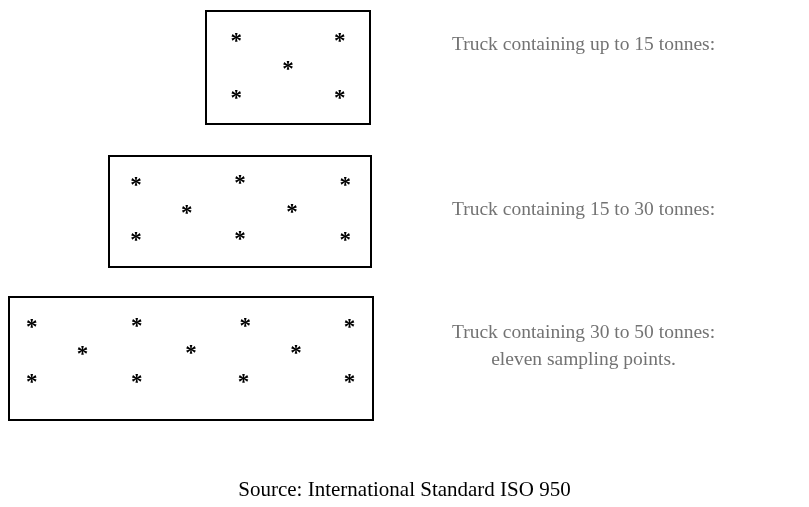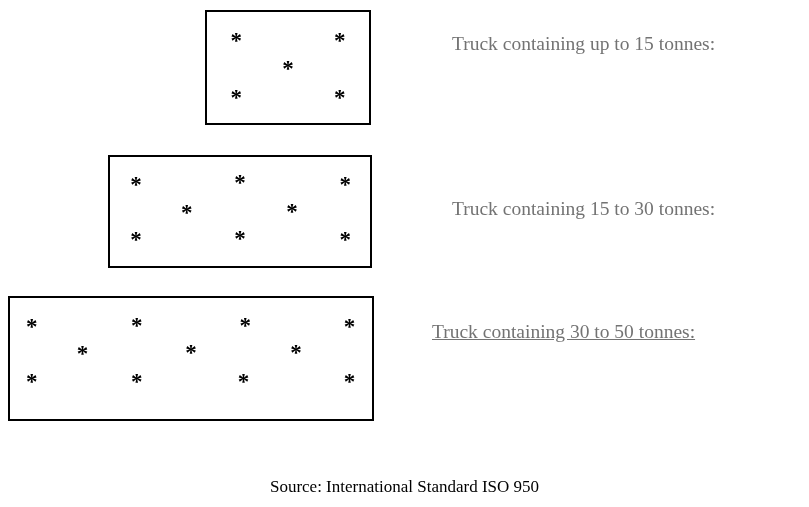--- a/index.html
+++ b/index.html
@@ -37,35 +37,35 @@
     line-height: 27px;
     white-space: nowrap;
     color: #737373;
     text-align: center;
   }
   .source-caption {
     position: absolute;
     left: 0;
     right: 0;
     text-align: center;
-    font-size: 17px;
+    font-size: 21px;
     color: #000000;
   }
 
   
   #rect-1 { left: 205px; top: 10px;  width: 166px; height: 115px; }
   #cap-1  { left: 452px; top: 30px; }
 
   
   #rect-2 { left: 108px; top: 155px; width: 264px; height: 113px; }
   #cap-2  { left: 452px; top: 173px; margin-top: 22px; }
 
   
   #rect-3 { left: 8px;   top: 296px; width: 366px; height: 125px; }
-  #cap-3  { left: 432px; top: 318px; text-decoration: underline; }
+  #cap-3  { left: 452px; top: 318px; }
 
   #source { top: 477px; }
 </style>
 </head>
 <body>
 
 <div class="canvas">
 
   <div class="figure">
     <div id="rect-1" class="truck-rect">
@@ -105,18 +105,19 @@
         <span class="pt" style="left: 20%; top: 47%;">*</span>
         <span class="pt" style="left: 50%; top: 46%;">*</span>
         <span class="pt" style="left: 79%; top: 46%;">*</span>
         <span class="pt" style="left: 6%; top: 70%;">*</span>
         <span class="pt" style="left: 35%; top: 70%;">*</span>
         <span class="pt" style="left: 64.5%; top: 70%;">*</span>
         <span class="pt" style="left: 93.8%; top: 70%;">*</span>
       </div>
     <div id="cap-3" class="caption">
         <div>Truck containing 30 to 50 tonnes:</div>
+        <div>eleven sampling points.</div>
       </div>
   </div>
 
   <div id="source" class="source-caption">Source: International Standard ISO 950</div>
 
 </div>
 
 </body></html>

